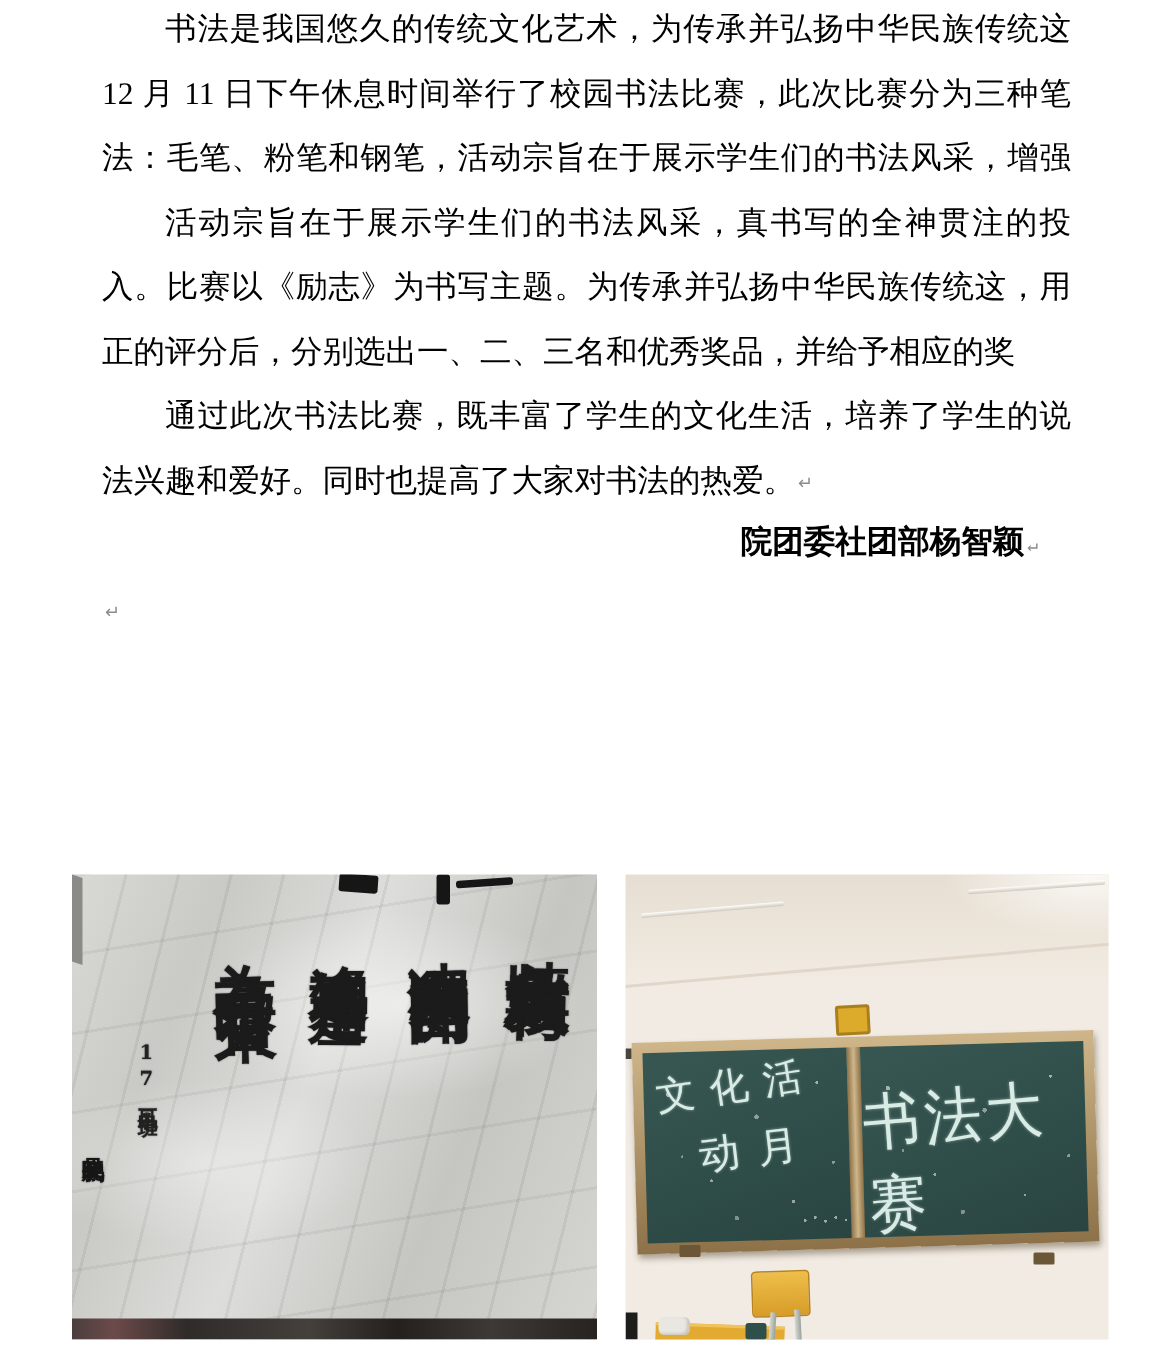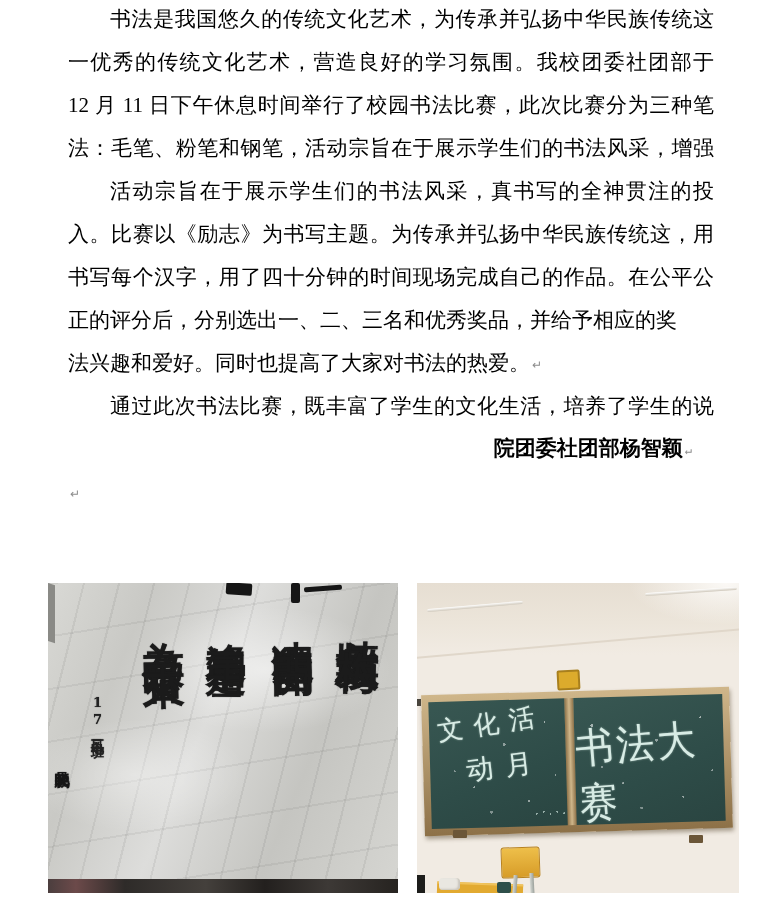--- a/index.html
+++ b/index.html
@@ -98,29 +98,27 @@
   .teal-obj{position:absolute;left:80px;top:299px;width:14px;height:11px;background:#2e4f4a;border-radius:2px;}
   .corner-dark{position:absolute;left:0;top:292px;width:8px;height:18px;background:#1d1d1b;}
 </style>
 </head>
 <body>
 
 <div class="page">
 
   <div class="doc-text">
     <div class="doc-line indent">书法是我国悠久的传统文化艺术，为传承并弘扬中华民族传统这</div>
-    <div class="doc-line">一优秀的传统文化艺术，营造良好的学习氛围。我校团委社团部于</div>
     <div class="doc-line">12 月 11 日下午休息时间举行了校园书法比赛，此次比赛分为三种笔</div>
     <div class="doc-line">法：毛笔、粉笔和钢笔，活动宗旨在于展示学生们的书法风采，增强</div>
     <div class="doc-line indent">活动宗旨在于展示学生们的书法风采，真书写的全神贯注的投</div>
     <div class="doc-line">入。比赛以《励志》为书写主题。为传承并弘扬中华民族传统这，用心</div>
-    <div class="doc-line">书写每个汉字，用了四十分钟的时间现场完成自己的作品。在公平公</div>
     <div class="doc-line para-end"><span>正的评分后，分别选出一、二、三名和优秀奖品，并给予相应的奖品。</span></div>
+    <div class="doc-line indent">通过此次书法比赛，既丰富了学生的文化生活，培养了学生的说</div>
     <div class="doc-line para-end"><span>法兴趣和爱好。同时也提高了大家对书法的热爱。</span><span class="pmark">↵</span></div>
-    <div class="doc-line indent">通过此次书法比赛，既丰富了学生的文化生活，培养了学生的说</div>
     <div class="doc-line sig"><span>院团委社团部杨智颖</span><span class="pmark">↵</span></div>
     <div class="doc-line para-end"><span class="pmark">↵</span></div>
   </div>
 
   <div class="photo photo-left">
     <div class="paper-edge"></div>
     <div class="cut-glyph cut-a"></div>
     <div class="cut-glyph cut-b"></div>
     <div class="cut-glyph cut-c"></div>
     <div class="cal-col cal-1">牆角數枝梅</div>

